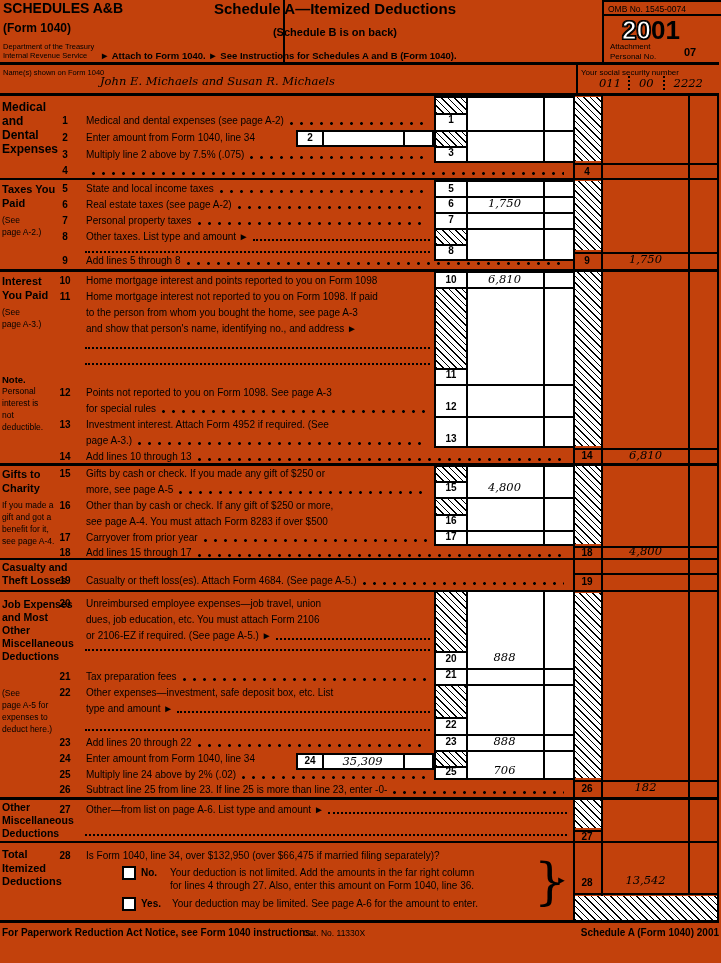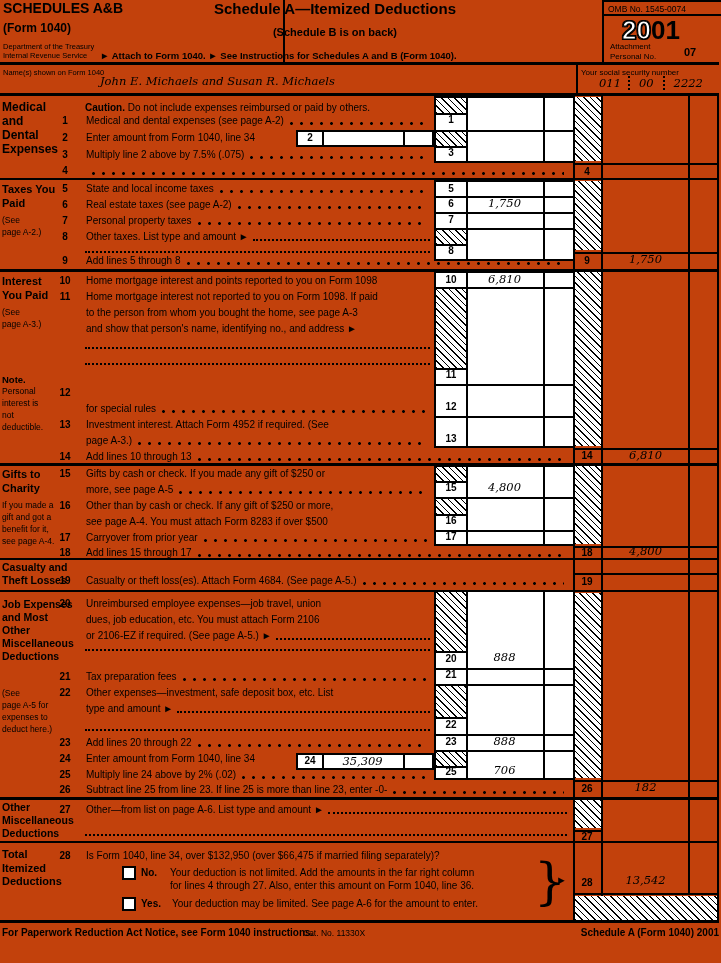--- a/index.html
+++ b/index.html
@@ -135,21 +135,20 @@
     <div>Other</div>
       <div>Miscellaneous</div>
     <div>Deductions</div>
   </div>
   <div class="sb" style="left:2px;top:848px">
     <div>Total</div>
       <div>Itemized</div>
     <div>Deductions</div>
   </div>
 
-  <div class="t" style="left:85px;top:101px"><span class="b">Caution.</span> <span>Do not include expenses reimbursed or paid by others.</span></div>
 
   <div class="ln" style="left:55px;top:114px;width:375px">
       <span class="no">1</span>
       <span class="txt">Medical and dental expenses (see page A-2)</span>
       <span class="dots"></span>
     </div>
   <div class="ln" style="left:55px;top:131px;width:240px">
       <span class="no">2</span>
       <span class="txt">Enter amount from Form 1040, line 34</span>
     </div>
@@ -201,20 +200,21 @@
   <div class="ln" style="left:86px;top:306px;width:344px">
       <span class="txt">to the person from whom you bought the home, see page A-3</span>
     </div>
   <div class="ln" style="left:86px;top:322px;width:344px">
       <span class="txt">and show that person's name, identifying no., and address ►</span>
     </div>
   <div class="dotrow" style="left:85px;top:331px;width:345px;height:16px"></div>
   <div class="dotrow" style="left:85px;top:347px;width:345px;height:16px"></div>
   <div class="ln" style="left:55px;top:386px;width:375px">
       <span class="no">12</span>
+      <span class="txt">Points not reported to you on Form 1098. See page A-3</span>
     </div>
   <div class="ln" style="left:86px;top:402px;width:344px">
       <span class="txt">for special rules</span>
       <span class="dots"></span>
     </div>
   <div class="ln" style="left:55px;top:418px;width:375px">
       <span class="no">13</span>
       <span class="txt">Investment interest. Attach Form 4952 if required. (See</span>
     </div>
   <div class="ln" style="left:86px;top:434px;width:344px">

